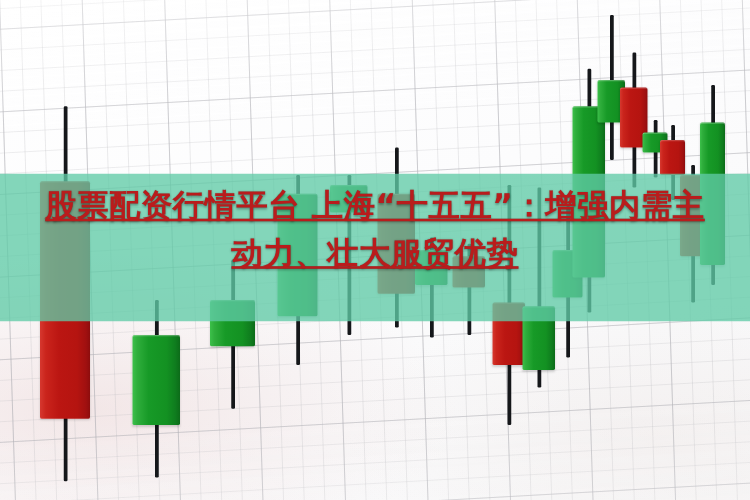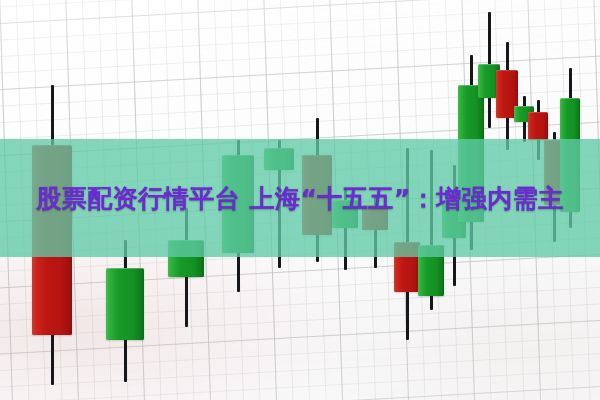--- a/index.html
+++ b/index.html
@@ -213,17 +213,18 @@
         <div class="body down" style="top: 8px; height: 65px;"></div>
       </div>
       <div class="candle" style="left: 560px; width: 20px; top: 68px; height: 160px;">
         <div class="wick" style="top: 0px; height: 160px;"></div>
         <div class="body up" style="top: 30px; height: 114px;"></div>
       </div>
     </div>
 
   <div class="band" id="mint-band" style="top: 139px; height: 118px; background: rgba(96, 202, 167, 0.78);"></div>
 
-  <div class="title" id="banner-title" style="top: 180px; color: #6d28d9;">
+  <div class="title" id="banner-title" style="top: 146px; color: #b91c1c; text-decoration: underline;">
     <span class="line1">股票配资行情平台 上海“十五五”：增强内需主</span>
+    <span class="line2">动力、壮大服贸优势</span>
   </div>
 
 </div>
 
 </body></html>

